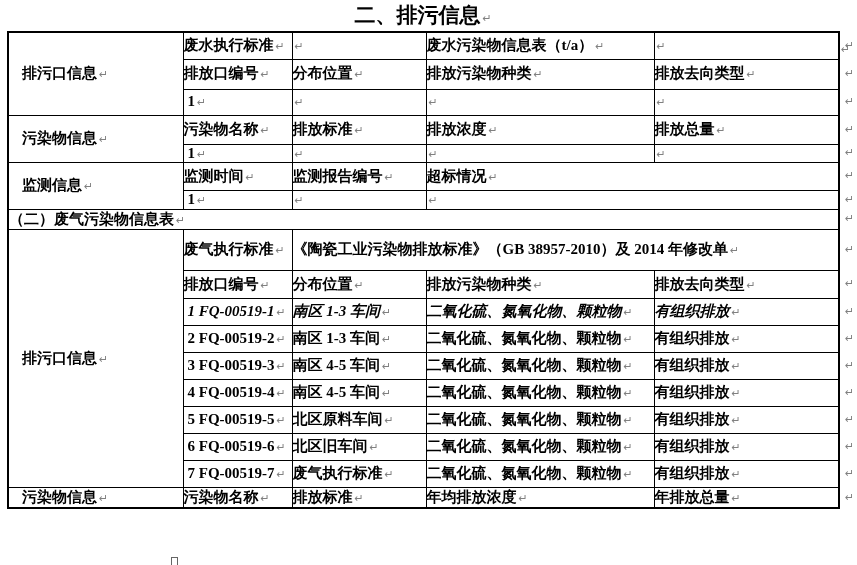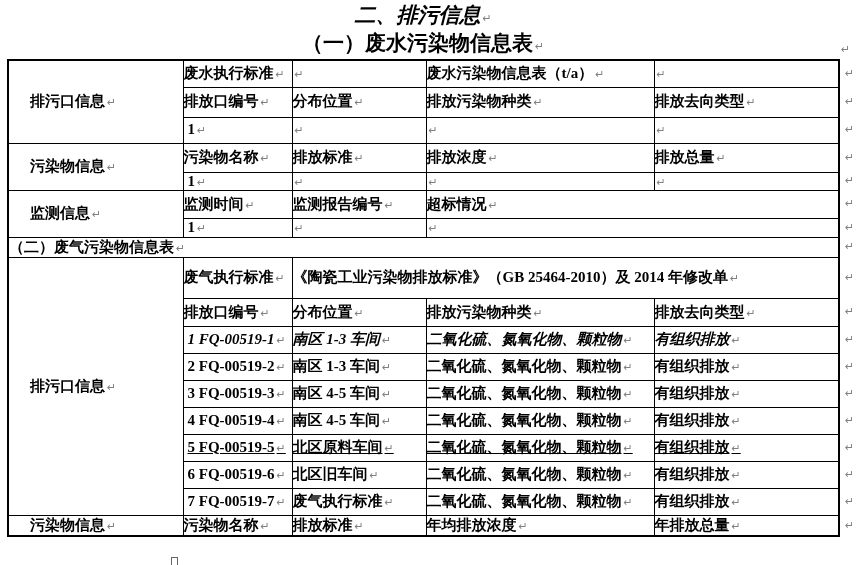--- a/index.html
+++ b/index.html
@@ -3,60 +3,57 @@
 <meta charset="utf-8">
 <style>
   html,body{margin:0;padding:0;background:#fff;}
   body{
     width:857px;height:565px;overflow:hidden;position:relative;
     font-family:"Liberation Serif",serif;
     font-weight:bold;color:#000;
   }
   .doc{position:relative;width:857px;height:565px;}
   .titleline{width:832px;margin-left:7px;text-align:center;white-space:nowrap;}
-  .title1{margin-top:3px;line-height:25px;font-size:21px;font-style:italic;}
+  .title1{margin-top:3px;line-height:25px;font-size:21px;}
   .title2{line-height:24px;font-size:21px;}
   .note{line-height:23px;font-size:17px;margin-left:3px;white-space:nowrap;}
   .mark{
     font-family:"DejaVu Sans",sans-serif;
     font-weight:normal;color:#808080;font-size:11px;margin-left:2px;
   }
   .tablewrap{position:relative;margin-left:7px;}
   table{
     border-collapse:collapse;table-layout:fixed;width:831px;
     border:2px solid #000;
   }
   td{
     border:1px solid #000;font-size:15px;font-weight:bold;
     vertical-align:middle;padding:0;overflow:visible;white-space:nowrap;
     line-height:1.15;
   }
   td.ac{}
   td.al{text-align:left;padding-left:4px;}
-  td.seclabel{padding-left:21px;}
+  td.seclabel{padding-left:13px;}
   .rail{position:absolute;left:836px;top:0;width:18px;height:100%;}
   .rowmark{position:absolute;left:0;transform:translateY(-50%);}
   .stray-mark{position:absolute;left:839px;top:40px;}
   .partial-mark{
     position:absolute;left:171px;top:554px;width:5px;height:7px;
     border:1px solid #666;
   }
 </style>
 </head>
 <body>
 
 <div class="doc">
 
   <div class="titleline title1">
     <span>二、排污信息</span><span class="mark">↵</span>
   </div>
 
-  <div class="titleline title2">
-    <span>（一）废水污染物信息表</span><span class="mark">↵</span>
-  </div>
 
   <span class="mark stray-mark">↵</span>
 
 
   <div class="tablewrap">
     <table id="main-table">
       <colgroup>
           <col style="width: 175px;">
           <col style="width: 109px;">
           <col style="width: 134px;">
@@ -106,21 +103,21 @@
             <td class="al"><span>1</span><span class="mark">↵</span></td>
             <td class="ac"><span class="mark">↵</span></td>
             <td colspan="2" class="ac"><span class="mark">↵</span></td>
           </tr>
           <tr style="height: 20px;">
             <td colspan="5" class="ac"><span>（二）废气污染物信息表</span><span class="mark">↵</span></td>
           </tr>
           <tr style="height: 41px;">
             <td rowspan="9" class="al seclabel"><span>排污口信息</span><span class="mark">↵</span></td>
             <td class="ac"><span>废气执行标准</span><span class="mark">↵</span></td>
-            <td colspan="3" class="ac"><span>《陶瓷工业污染物排放标准》（GB 25464-2010）及 2014 年修改单</span><span class="mark">↵</span></td>
+            <td colspan="3" class="ac"><span>《陶瓷工业污染物排放标准》（GB 38957-2010）及 2014 年修改单</span><span class="mark">↵</span></td>
           </tr>
           <tr style="height: 28px;">
             <td class="ac"><span>排放口编号</span><span class="mark">↵</span></td>
             <td class="ac"><span>分布位置</span><span class="mark">↵</span></td>
             <td class="ac"><span>排放污染物种类</span><span class="mark">↵</span></td>
             <td class="ac"><span>排放去向类型</span><span class="mark">↵</span></td>
           </tr>
           <tr style="height: 27px; font-style: italic;">
             <td class="al"><span>1 FQ-00519-1</span><span class="mark">↵</span></td>
             <td class="ac"><span>南区 1-3 车间</span><span class="mark">↵</span></td>
@@ -138,21 +135,21 @@
             <td class="ac"><span>南区 4-5 车间</span><span class="mark">↵</span></td>
             <td class="ac"><span>二氧化硫、氮氧化物、颗粒物</span><span class="mark">↵</span></td>
             <td class="ac"><span>有组织排放</span><span class="mark">↵</span></td>
           </tr>
           <tr style="height: 27px; margin-top: 23px;">
             <td class="al"><span>4 FQ-00519-4</span><span class="mark">↵</span></td>
             <td class="ac"><span>南区 4-5 车间</span><span class="mark">↵</span></td>
             <td class="ac"><span>二氧化硫、氮氧化物、颗粒物</span><span class="mark">↵</span></td>
             <td class="ac"><span>有组织排放</span><span class="mark">↵</span></td>
           </tr>
-          <tr style="height: 27px; text-decoration: underline;">
+          <tr style="height: 27px;">
             <td class="al"><span>5 FQ-00519-5</span><span class="mark">↵</span></td>
             <td class="ac"><span>北区原料车间</span><span class="mark">↵</span></td>
             <td class="ac"><span>二氧化硫、氮氧化物、颗粒物</span><span class="mark">↵</span></td>
             <td class="ac"><span>有组织排放</span><span class="mark">↵</span></td>
           </tr>
           <tr style="height: 27px;">
             <td class="al"><span>6 FQ-00519-6</span><span class="mark">↵</span></td>
             <td class="ac"><span>北区旧车间</span><span class="mark">↵</span></td>
             <td class="ac"><span>二氧化硫、氮氧化物、颗粒物</span><span class="mark">↵</span></td>
             <td class="ac"><span>有组织排放</span><span class="mark">↵</span></td>

